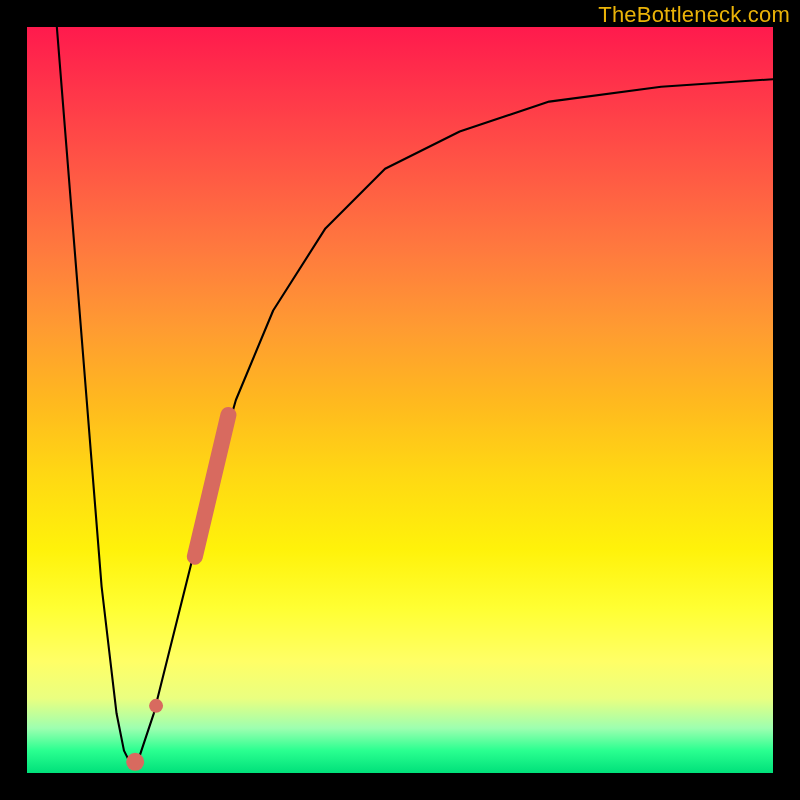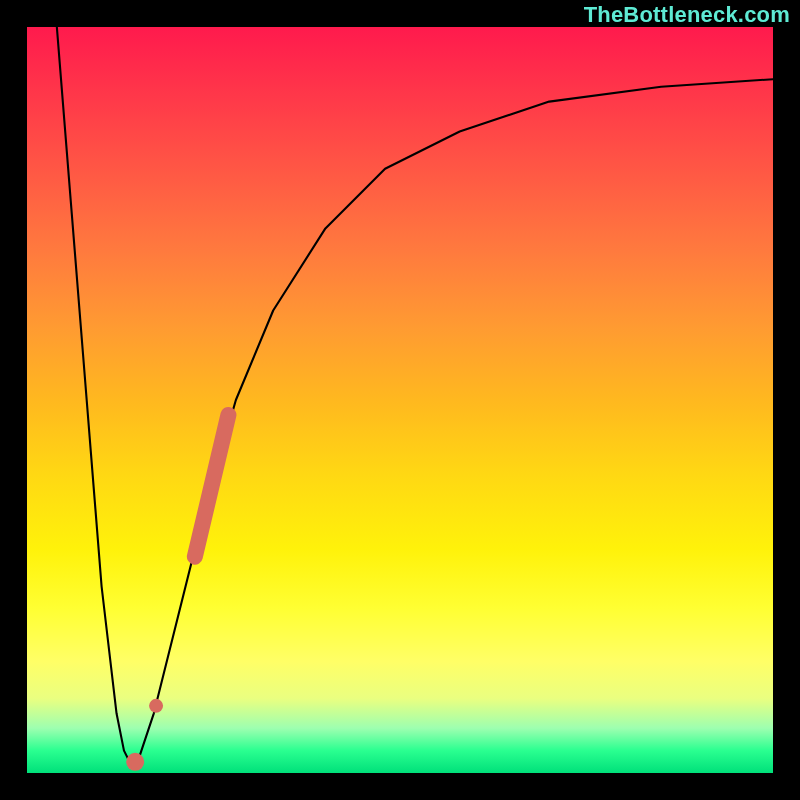--- a/index.html
+++ b/index.html
@@ -45,23 +45,23 @@
     position: absolute;
     left: 0;
     top: 0;
     width: 746px;
     height: 746px;
   }
   .watermark {
     position: absolute;
     top: 2px;
     right: 10px;
-    color: #5eead4;
+    color: #eab308;
     font-size: 22px;
-    font-weight: 700;
+    font-weight: 400;
     letter-spacing: 0.2px;
     user-select: none;
   }
 </style>
 </head>
 <body>
 
 <div class="frame">
   <div class="plot">
     <svg class="lines" viewBox="0 0 746 746" preserveAspectRatio="none">

